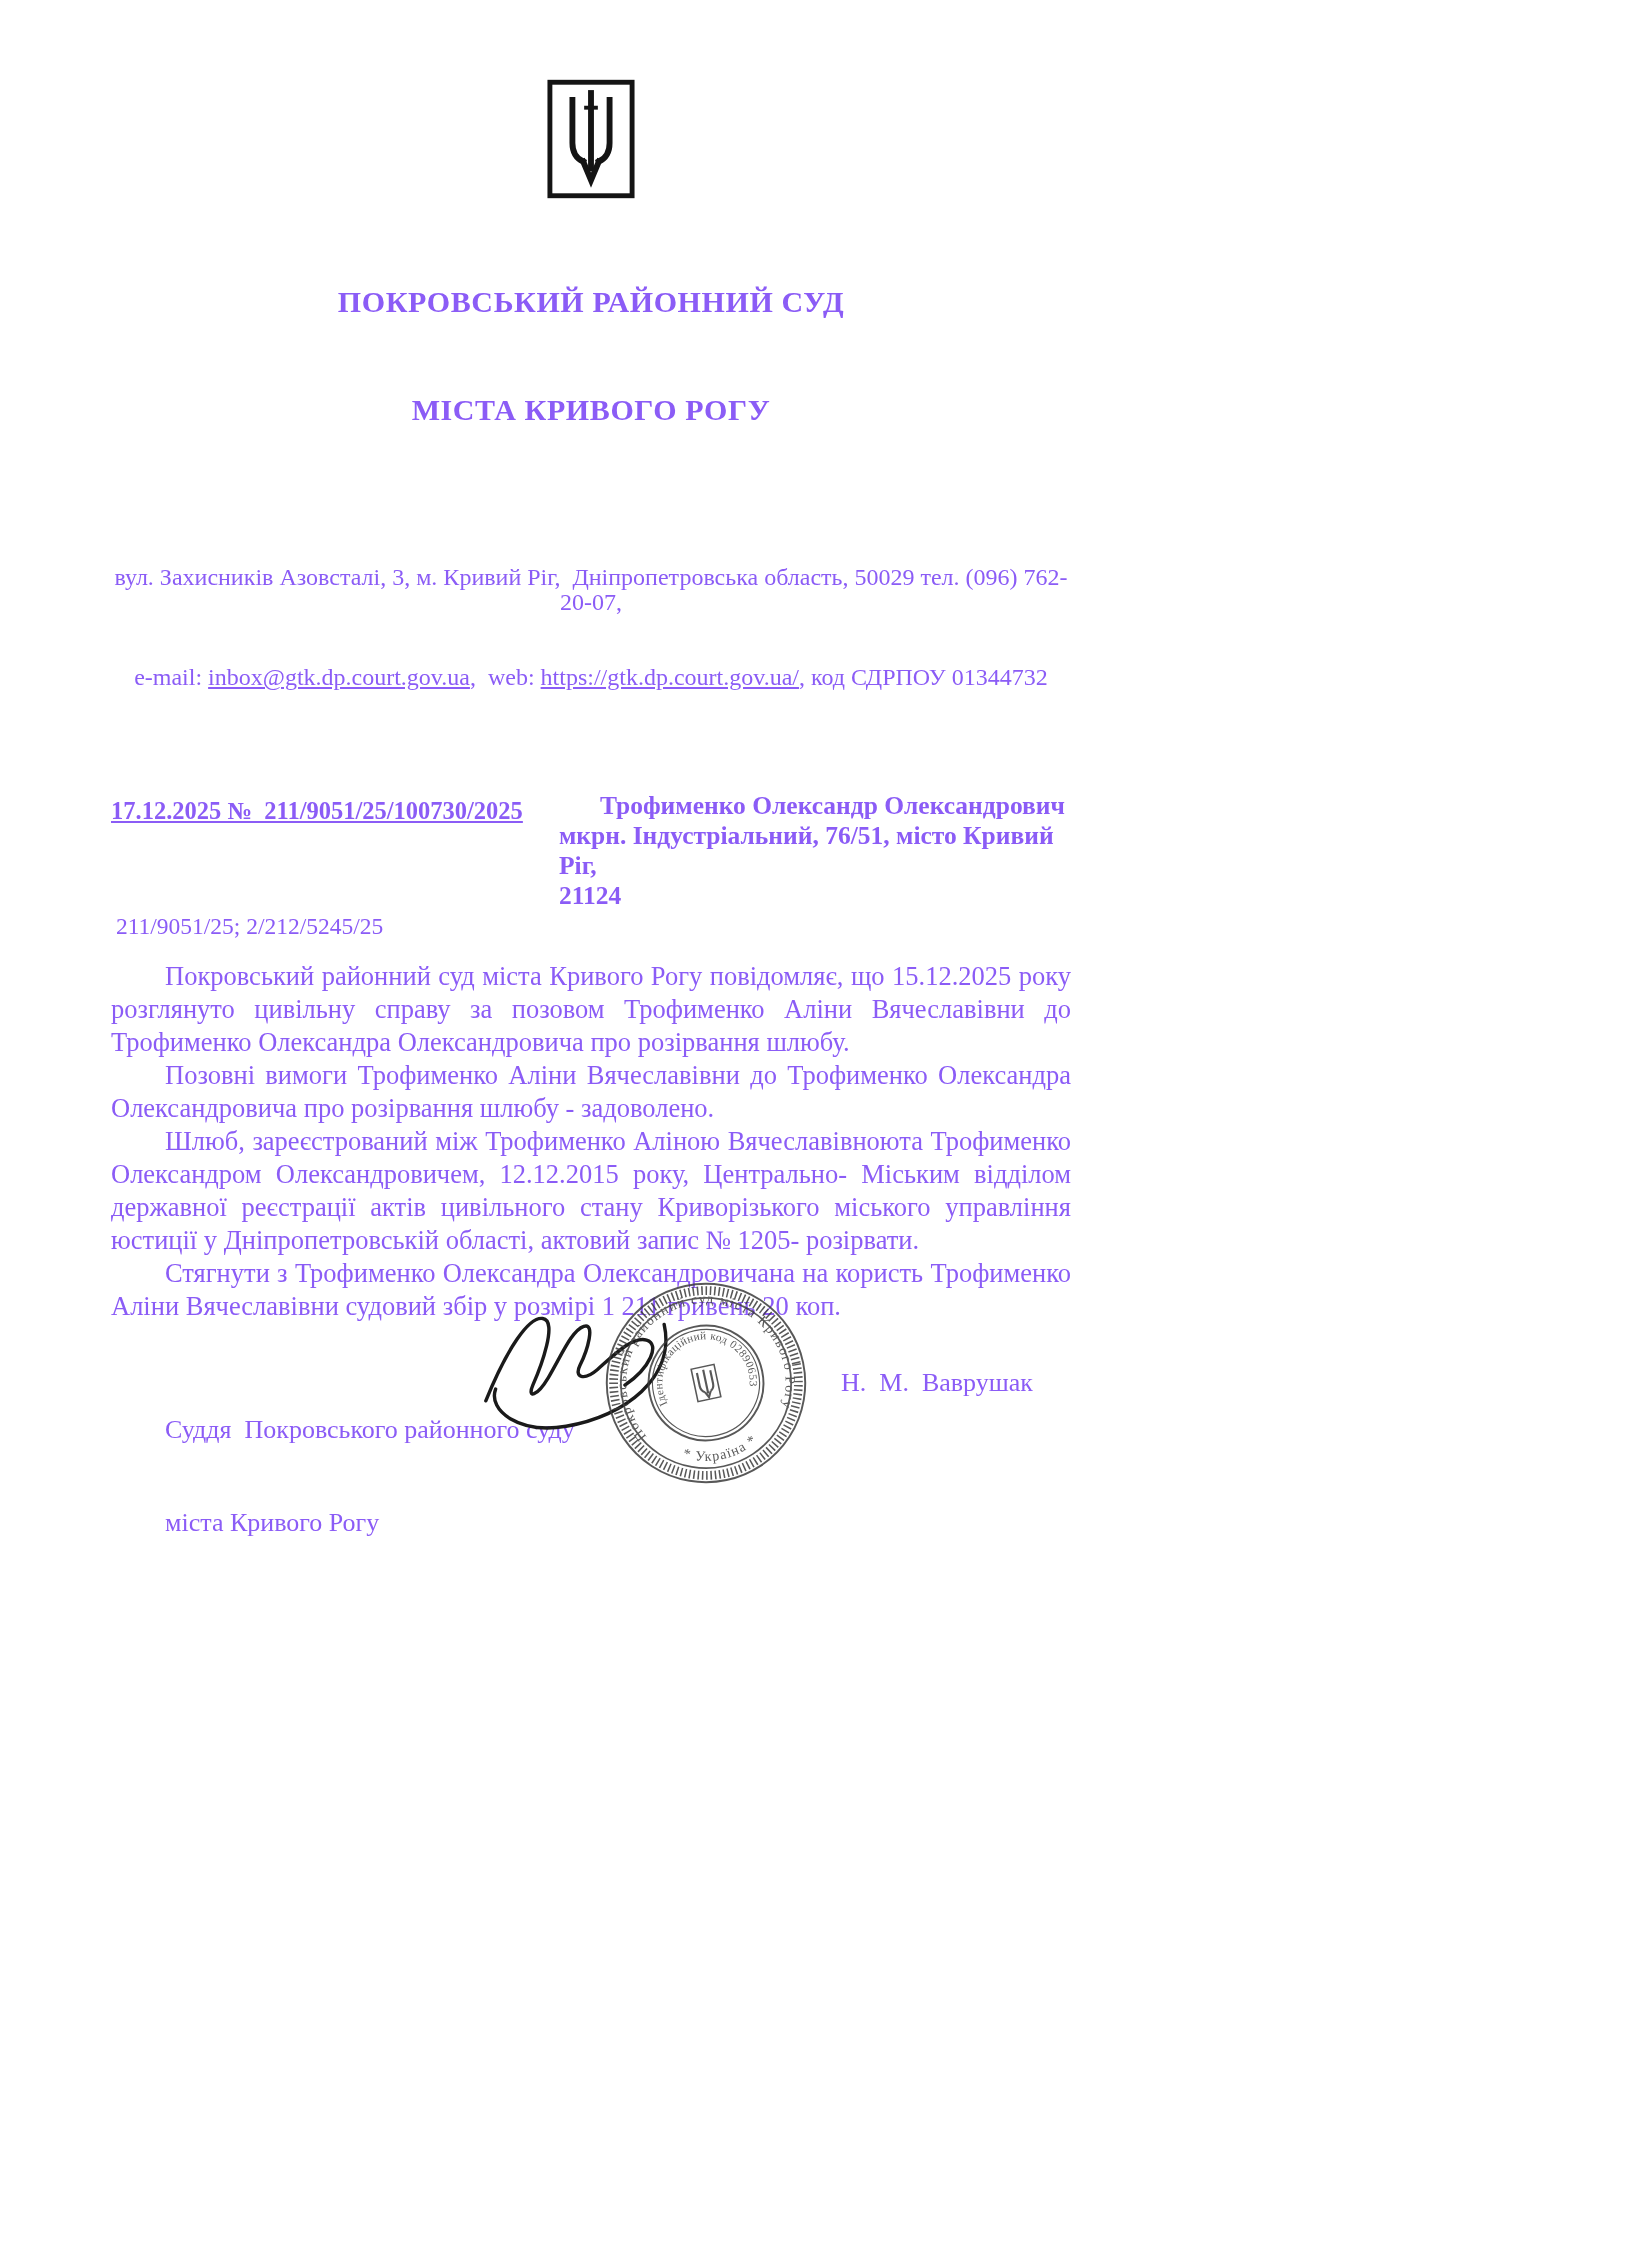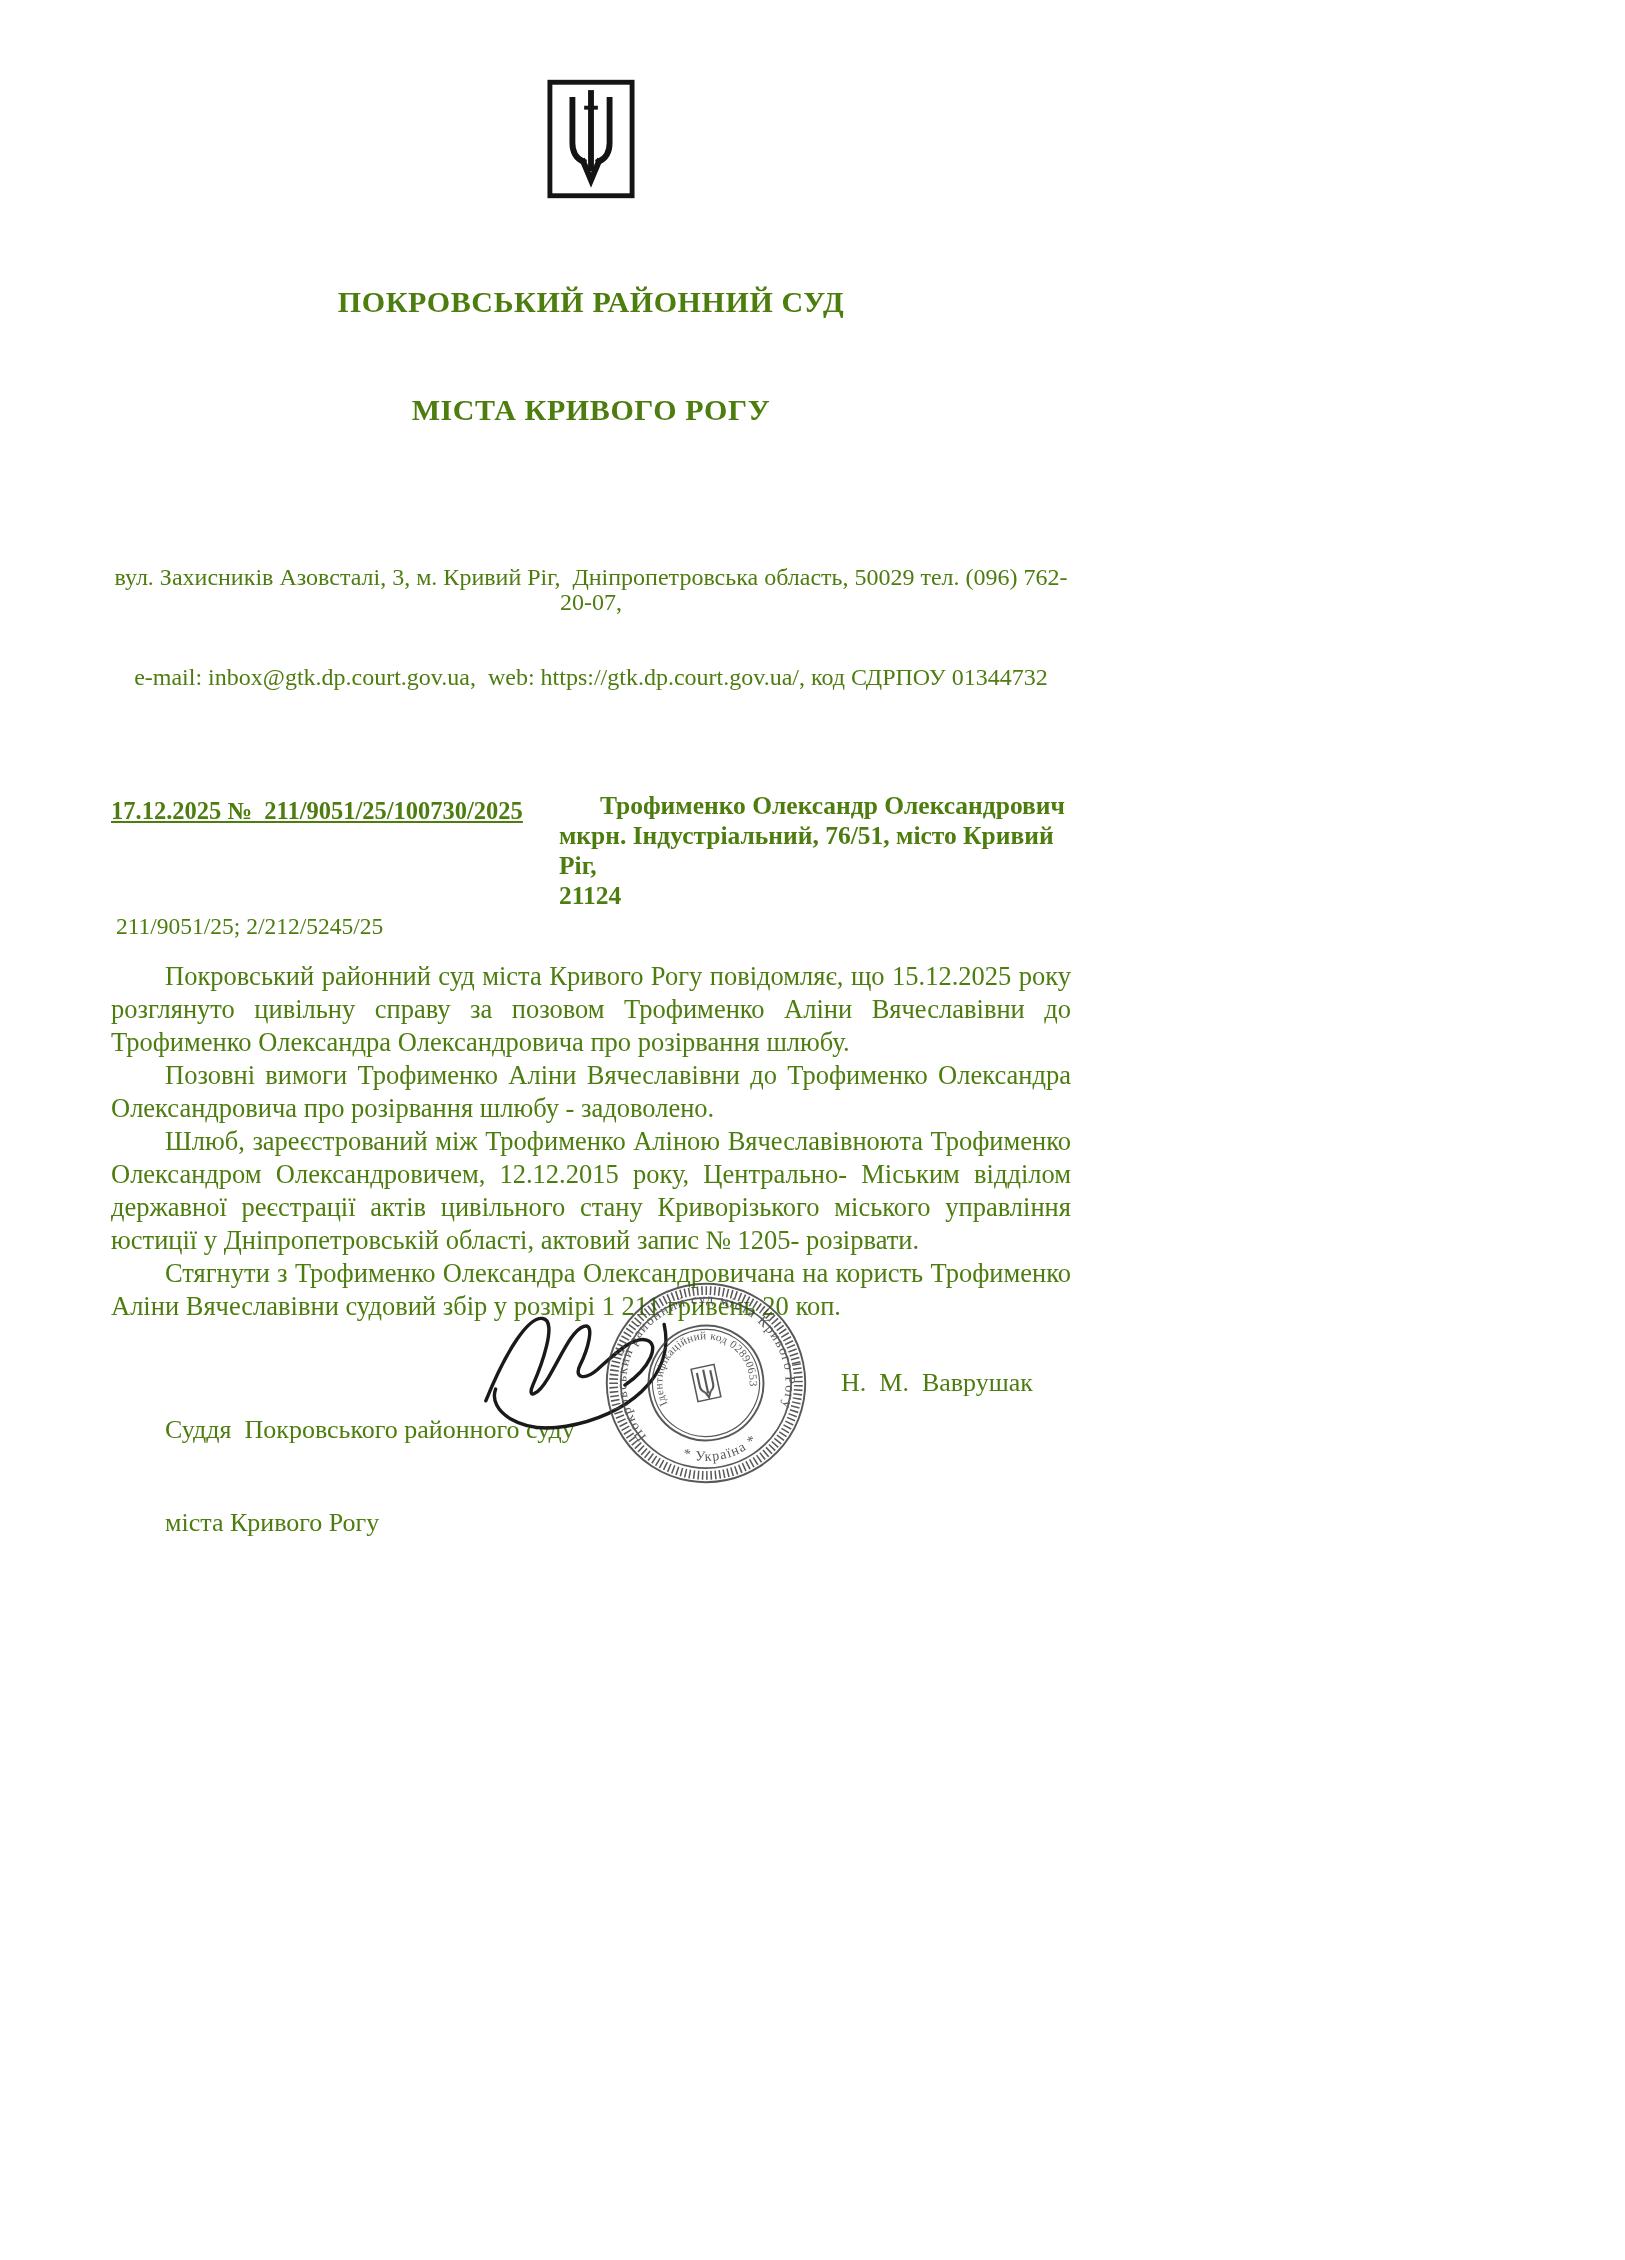--- a/index.html
+++ b/index.html
@@ -6,21 +6,21 @@
     margin: 0;
     padding: 0;
     background: #ffffff;
   }
   .page {
     position: relative;
     width: 1480px;
     height: 2260px;
     background: #ffffff;
     font-family: "Liberation Serif", serif;
-    color: #4d7c0f;
+    color: #8b5cf6;
     overflow: hidden;
   }
   .content {
     position: absolute;
     left: 111px;
     top: 0;
     width: 960px;
   }
 
   
@@ -40,20 +40,21 @@
     white-space: pre-wrap;
   }
   .address-block {
     margin-top: 15.7px;
     text-align: center;
     font-size: 24px;
     line-height: 25px;
     white-space: pre-wrap;
   }
   .doc-link {
+    text-decoration: underline;
   }
 
   
   .ref-row {
     position: relative;
     margin-top: 51px;
     min-height: 94px;
     font-weight: bold;
   }
   .ref-number {

